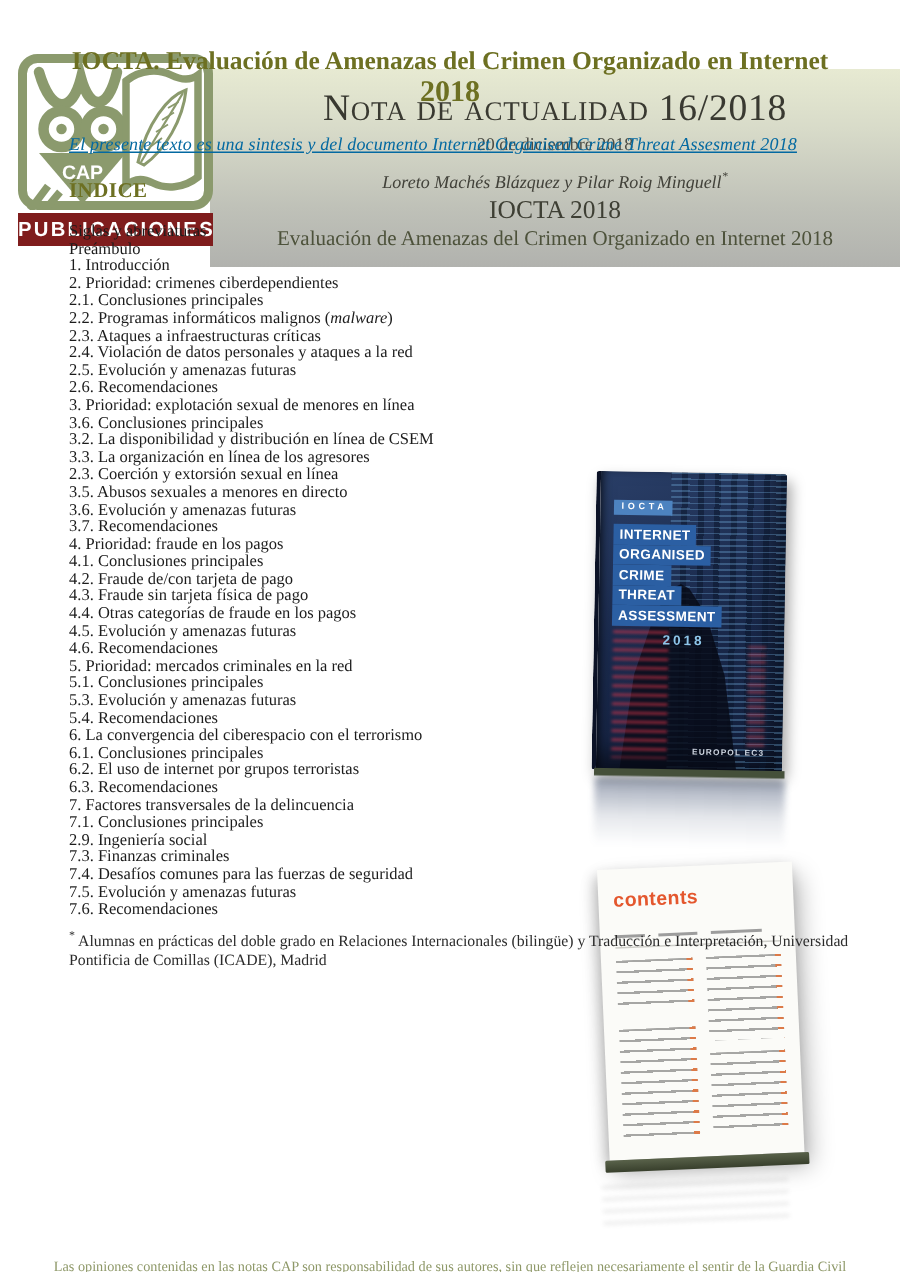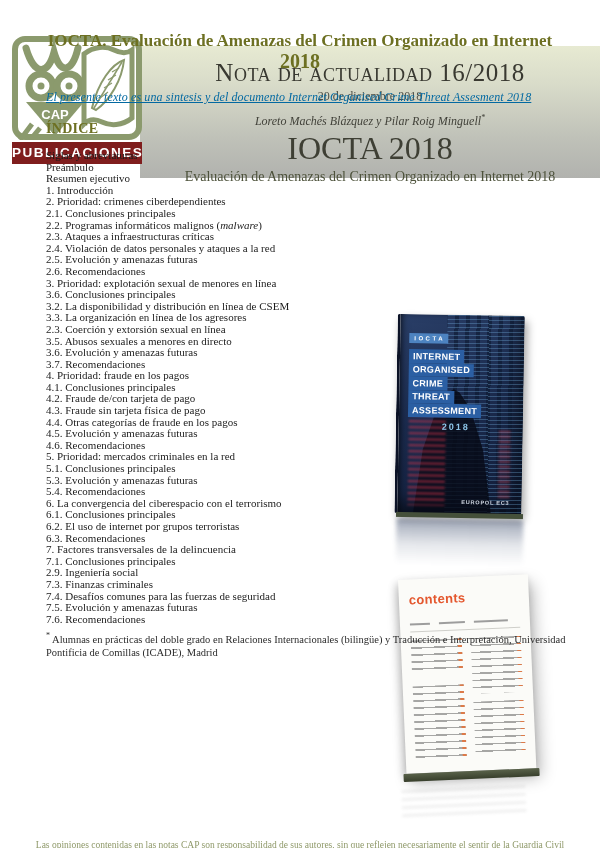--- a/index.html
+++ b/index.html
@@ -7,21 +7,21 @@
   .page{position:relative;width:600px;height:848px;background:#fff;}
 
   
   .hdr-banner{position:absolute;left:140px;top:16px;right:0;height:132px;
     background:linear-gradient(180deg,#e7ead2 0%,#d8dbc9 30%,#bfc1b8 70%,#b1b2ae 100%);
     text-align:center;color:#3b3b33;}
   .note-title{margin-top:13px;font-size:25px;font-variant:small-caps;letter-spacing:.5px;color:#393931;}
   .note-date{font-size:12px;margin-top:2px;color:#4c4d45;}
   .authors{font-style:italic;font-size:12px;margin-top:9px;color:#42423a;}
   .authors sup{font-size:8px;}
-  .report-code{font-size:32px;margin-top:1px;color:#3e3f34;}
+  .report-code{font-size:17px;margin-top:1px;color:#3e3f34;}
   .report-subtitle{font-size:14px;margin-top:2px;color:#4d523b;}
 
   .logo{position:absolute;left:12px;top:6px;width:130px;}
   .logo-svg{display:block;width:130px;height:104px;}
   .logo-banner{margin-top:2px;height:22px;background:#7f1d1d;color:#fff;
     font-family:"Liberation Sans",sans-serif;font-weight:bold;font-size:13.5px;
     letter-spacing:1.5px;text-align:center;line-height:22px;}
 
   
   main{position:relative;z-index:2;padding:0 46px;}
@@ -142,21 +142,20 @@
   <main>
     <h1 class="doc-title"><span>IOCTA. Evaluación de Amenazas del Crimen Organizado en Internet</span> <span class="year">2018</span></h1>
 
     <a class="doc-link" href="#">El presente texto es una sintesis y del documento Internet Organised Crime Threat Assesment 2018</a>
 
     <h2 class="index-label">ÍNDICE</h2>
 
     <div class="toc">
         <div class="toc-item"><span>Siglas y abreviaturas</span><em></em><span></span></div>
         <div class="toc-item"><span>Preámbulo</span><em></em><span></span></div>
-        <div class="toc-item"><span>Resumen ejecutivo</span><em></em><span></span></div>
         <div class="toc-item"><span>1. Introducción</span><em></em><span></span></div>
         <div class="toc-item"><span>2. Prioridad: crimenes ciberdependientes</span><em></em><span></span></div>
         <div class="toc-item"><span>2.1. Conclusiones principales</span><em></em><span></span></div>
         <div class="toc-item"><span>2.2. Programas informáticos malignos (</span><em>malware</em><span>)</span></div>
         <div class="toc-item"><span>2.3. Ataques a infraestructuras críticas</span><em></em><span></span></div>
         <div class="toc-item"><span>2.4. Violación de datos personales y ataques a la red</span><em></em><span></span></div>
         <div class="toc-item"><span>2.5. Evolución y amenazas futuras</span><em></em><span></span></div>
         <div class="toc-item"><span>2.6. Recomendaciones</span><em></em><span></span></div>
         <div class="toc-item"><span>3. Prioridad: explotación sexual de menores en línea</span><em></em><span></span></div>
         <div class="toc-item"><span>3.6. Conclusiones principales</span><em></em><span></span></div>

